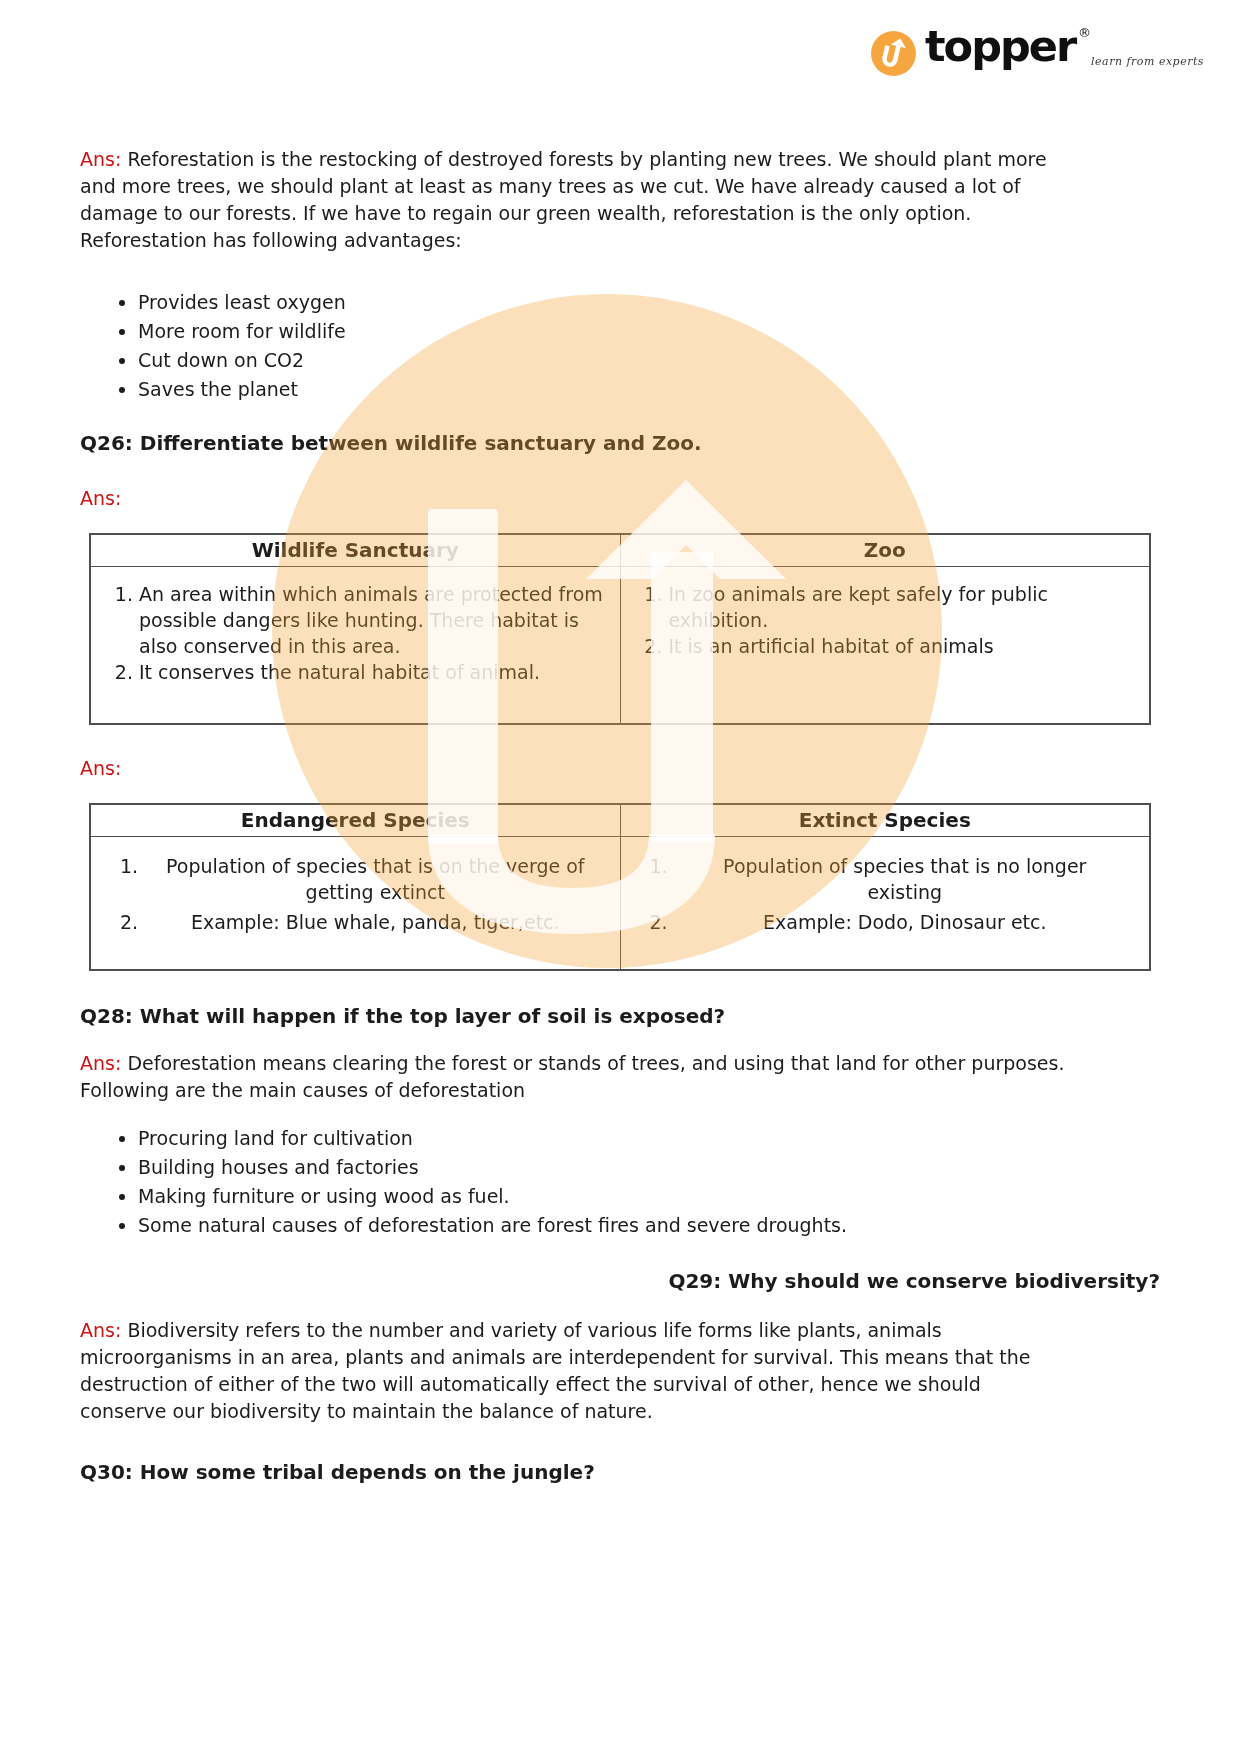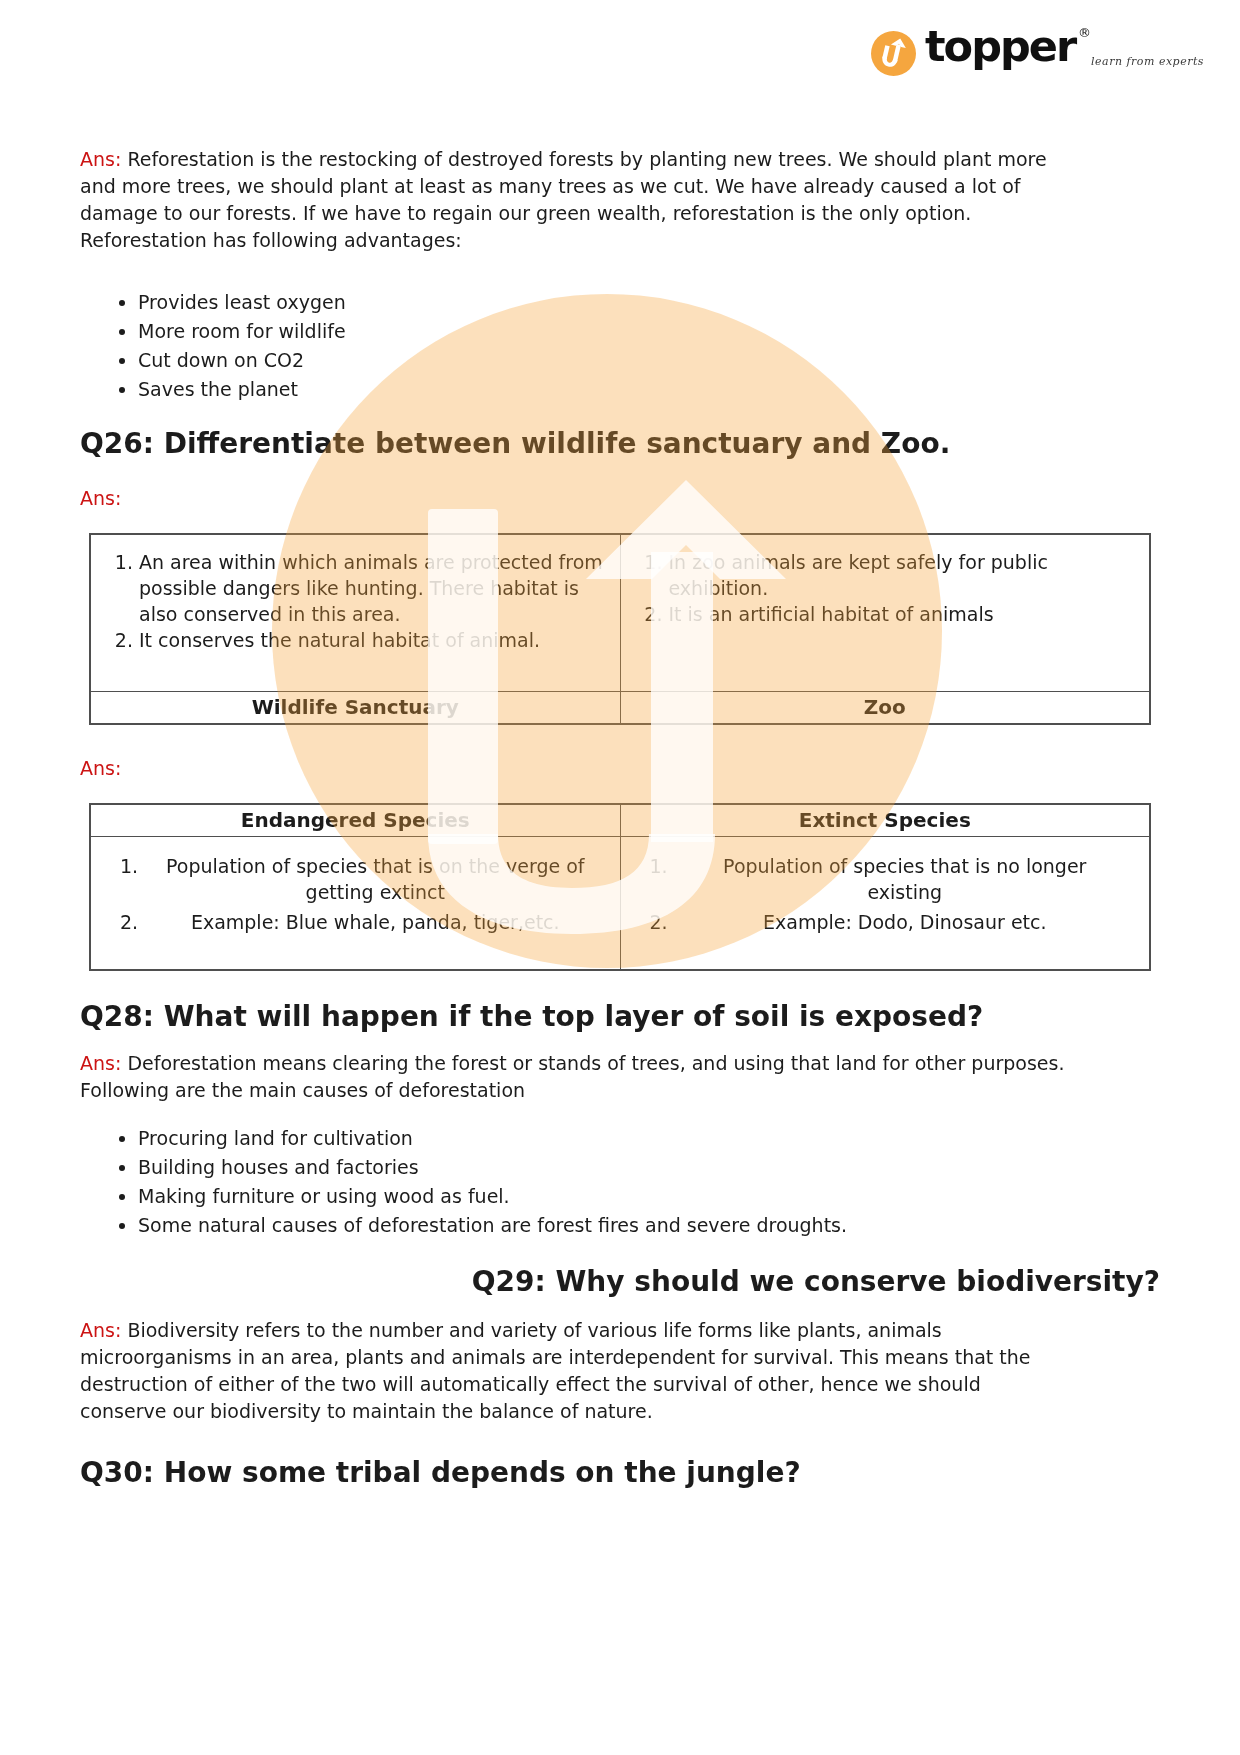--- a/index.html
+++ b/index.html
@@ -28,21 +28,21 @@
     pointer-events:none; z-index:5;
   }
   
   .content {
     position:absolute; left:80px; top:146px; width:1080px;
     font-size:19px; line-height:27px; z-index:1;
   }
   .para { width:990px; }
   .ans-label { font-weight:normal; color:#cc1414; }
   .ans-line { margin-top:28px; }
-  .q-heading { font-weight:bold; font-size:28px; line-height:27px; color:#1c1c1c; }
+  .q-heading { font-weight:bold; font-size:20px; line-height:27px; color:#1c1c1c; }
   ul.bullets { margin-top:34px; padding-left:58px; }
   ul.bullets li { line-height:29px; }
   ul.bullets2 { margin-top:20px; padding-left:58px; }
   ul.bullets2 li { line-height:29px; }
   .mt26 { margin-top:26px; }
   .mt40 { margin-top:40px; }
   .mt30 { margin-top:30px; }
   .mt32 { margin-top:32px; }
   .mt20 { margin-top:20px; }
   .mt28 { margin-top:28px;text-align:right; }
@@ -114,36 +114,36 @@
     <li>Saves the planet</li>
   </ul>
 
   <p class="q-heading mt26">Q26: Differentiate between wildlife sanctuary and Zoo.</p>
 
   <p class="ans-line"><span class="ans-label">Ans:</span></p>
 
   <table class="cmp">
     <tbody>
         <tr>
+      <th>Wildlife Sanctuary</th>
+      <th>Zoo</th>
+    </tr>
+    <tr>
       <td>
         <ol>
           <li>An area within which animals are protected from possible dangers like hunting. There habitat is also conserved in this area.</li>
           <li>It conserves the natural habitat of animal.</li>
         </ol>
       </td>
       <td>
         <ol>
           <li>In zoo animals are kept safely for public exhibition.</li>
           <li>It is an artificial habitat of animals</li>
         </ol>
       </td>
-    </tr>
-    <tr>
-      <th>Wildlife Sanctuary</th>
-      <th>Zoo</th>
     </tr>
   </tbody>
     </table>
 
 
   <p class="ans-line mt30" style="margin-top:30px;"><span class="ans-label">Ans:</span></p>
 
   <table class="cmp centered">
     <tbody>
         <tr>

